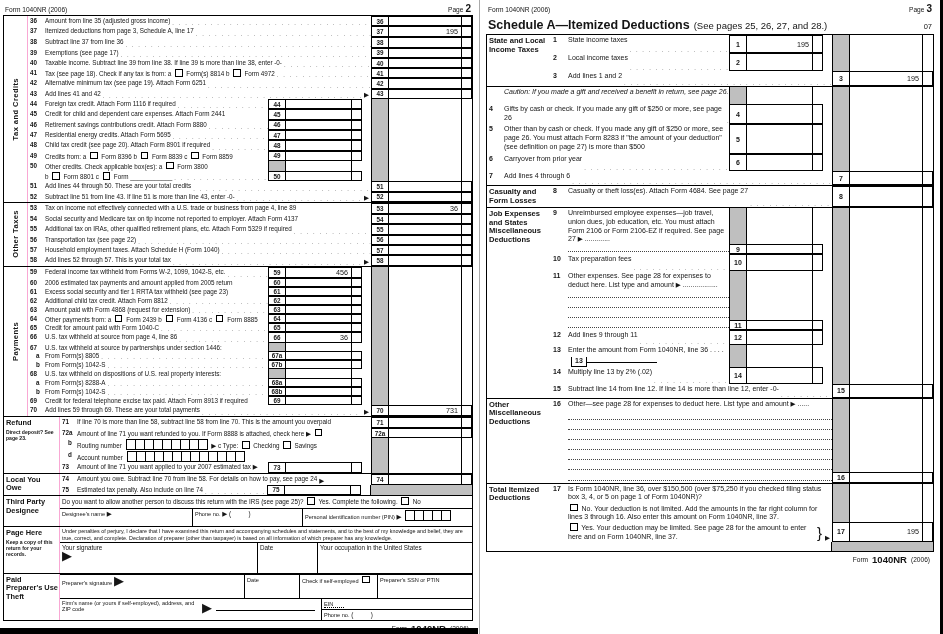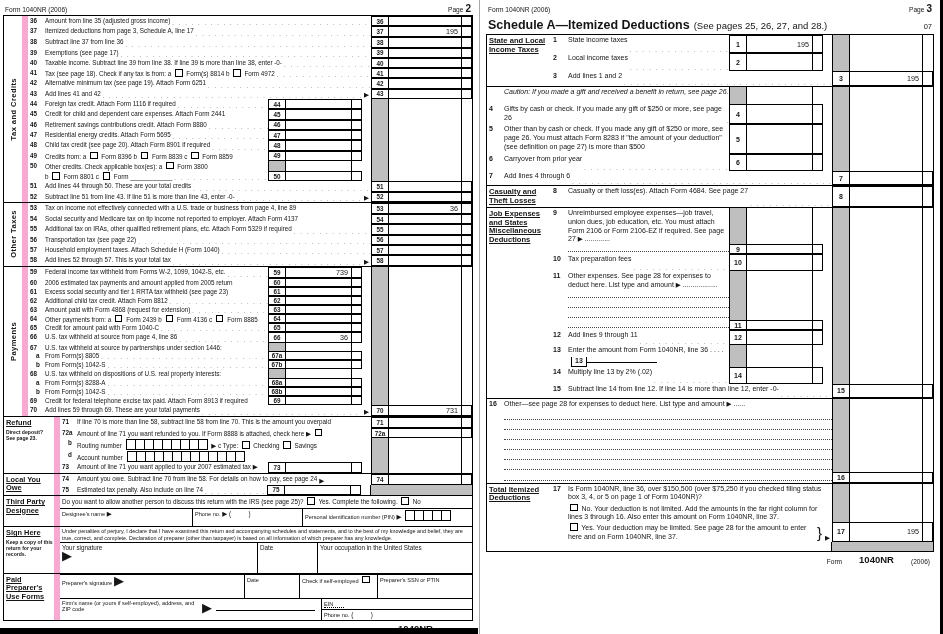--- a/index.html
+++ b/index.html
@@ -12,27 +12,27 @@
   .blackbar{position:absolute;left:0;bottom:0;width:478px;height:6px;background:#000;}
 
   .phead{display:flex;justify-content:space-between;align-items:baseline;font-size:6.6px;padding:1px 2px 1px 2px;}
   .pgnum i{font-style:normal;font-size:6.6px;margin-right:2px;}
   .pgnum b{font-size:10px;}
 
   .ftable{border:1px solid #000;border-top:1.8px solid #000;background:#fff;}
   #p3 .ftable{border-top:1.6px solid #000;}
   .sec{display:flex;border-top:1px solid #000;align-items:stretch;}
   .sec:first-child{border-top:none;}
-  .side{flex:none;border-right:6px solid #f9a8d4;display:flex;flex-direction:column;box-sizing:border-box;}
+  .side{flex:none;border-right:1px solid #f9a8d4;display:flex;flex-direction:column;box-sizing:border-box;}
   #p3 .side{border-right:none;}
   .side.v{width:24px;}
   .side.h{width:56px;}
   #p3 .side{width:64px;padding:2px 1px 0 2px;}
   .vlab{writing-mode:vertical-rl;transform:rotate(180deg);font-weight:bold;font-size:7.6px;margin:auto;letter-spacing:.4px;white-space:nowrap;}
-  .hlab{font-weight:bold;font-size:7.4px;line-height:1.15;padding:2px 1px 0 2px;text-decoration:underline;}
+  .hlab{font-weight:bold;font-size:7.4px;line-height:1.15;padding:2px 1px 0 2px;}
   #p3 .hlab{font-size:7.6px;padding:0;}
   .snote{font-size:5.1px;font-weight:bold;padding:1px 1px 0 2px;line-height:1.2;}
   .rws{flex:1;display:flex;flex-direction:column;font-size:6.3px;min-width:0;}
   #p3 .rws{font-size:7px;}
 
   .row{display:flex;align-items:stretch;min-width:0;}
   .row.bt{border-top:0.9px solid #000;}
   .no{flex:none;width:17px;font-weight:bold;padding:1px 0 0 2px;box-sizing:border-box;}
   #p3 .no{width:17px;}
   .row.ind .no{padding-left:8px;font-weight:bold;}
@@ -70,21 +70,21 @@
   .flab{font-size:5.6px;}
   .bigarr{font-size:13px;line-height:10px;display:inline-block;}
   .prewrap{white-space:pre;}
   .fline{flex:1;border-bottom:0.9px solid #000;margin:0 4px 2px 4px;height:9px;}
   .einline{border-bottom:1px dotted #000;}
 
   .stitle{display:flex;align-items:baseline;padding:3px 2px 2px 2px;text-align:right;}
   .stitle .t1{font-weight:bold;font-size:12.5px;}
   .stitle .t2{font-size:9.5px;margin-left:4px;}
   .stitle .code{margin-left:auto;font-size:7.5px;}
-  .pfoot{display:flex;justify-content:flex-end;align-items:flex-end;gap:17px;padding:2px 4px 0 0;font-size:6.6px;}
+  .pfoot{display:flex;justify-content:flex-end;align-items:center;gap:4px;padding:2px 4px 0 0;font-size:6.6px;}
   .pfoot .fnum{font-weight:bold;font-size:9.5px;}
 </style>
 </head>
 <body>
 
 <div class="canvas">
 
   <div class="page" id="p2">
     <div class="phead">
       <span>Form 1040NR (2006)</span>
@@ -445,21 +445,21 @@
           </div>
           <div class="rws">
             <div class="row" style="min-height: 8.8px;">
               <span class="no">59</span>
               <span class="desc">
                 <span class="dtext">Federal income tax withheld from Forms W-2, 1099, 1042-S, etc.</span>
                 <span class="lead"> . . . . . . . . . . . . . . . . . . . . . . . . . . . . . . . . . . . . . . . . . . . . . . . . . . . . . . . . . . . . . . . . . . . . . . . . . . . . . . . . . . . . . . . . . .</span>
               </span>
               <span class="slot sin">
                 <span class="nb">59</span>
-                <span class="amt">739</span>
+                <span class="amt">456</span>
                 <span class="cts"></span>
               </span>
               <span class="sp"></span>
               <span class="slot sout">
                 <span class="nb bar"></span>
                 <span class="amt open"></span>
                 <span class="cts open"></span>
               </span>
             </div>
             <div class="row" style="min-height: 8.8px;">
@@ -869,39 +869,39 @@
                   <i></i>
                   <i></i>
                   <i></i>
                   <i></i>
                 </span></span>
             </div>
           </div>
         </div>
         <div class="sec">
           <div class="side h">
-            <span class="hlab">Sign Here</span>
+            <span class="hlab">Page Here</span>
             <span class="snote">Keep a copy of this return for your records.</span>
           </div>
           <div class="rws">
             <div class="row tiny wrap" style="min-height: 13px;">
               <span class="desc" style="padding-left: 2px;">
                 <span class="dtext">Under penalties of perjury, I declare that I have examined this return and accompanying schedules and statements, and to the best of my knowledge and belief, they are true, correct, and complete. Declaration of preparer (other than taxpayer) is based on all information of which preparer has any knowledge.</span>
               </span>
             </div>
             <div class="row bt" style="min-height: 30px;">
               <span class="cell" style="flex: 1 1 0%;"><div>Your signature</div><span class="bigarr">▶</span></span>
               <span class="cell bl" style="width: 60px;">Date</span>
               <span class="cell bl" style="width: 155px;">Your occupation in the United States</span>
             </div>
           </div>
         </div>
         <div class="sec">
           <div class="side h">
-            <span class="hlab">Paid Preparer's Use Forms</span>
+            <span class="hlab">Paid Preparer's Use Theft</span>
           </div>
           <div class="rws">
             <div class="row bt" style="min-height: 23px;">
               <span class="cell" style="flex: 1 1 0%;"><span class="flab">Preparer's signature</span> <span class="bigarr">▶</span></span>
               <span class="cell bl" style="width: 55px;"><span class="flab">Date</span></span>
               <span class="cell bl" style="width: 78px;"><span class="flab">Check if self-employed</span> <span class="cb"></span></span>
               <span class="cell bl" style="width: 95px;"><span class="flab">Preparer's SSN or PTIN</span></span>
             </div>
             <div class="row bt" style="min-height: 21px;">
               <span class="cell" style="flex: 1 1 0%;">
@@ -1074,21 +1074,21 @@
               <span class="slot sout">
                 <span class="nb">7</span>
                 <span class="amt"></span>
                 <span class="cts"></span>
               </span>
             </div>
           </div>
         </div>
         <div class="sec">
           <div class="side h">
-            <span class="hlab">Casualty and Theft Losses</span>
+            <span class="hlab">Casualty and Form Losses</span>
           </div>
           <div class="rws">
             <div class="row" style="min-height: 21px;">
               <span class="no">8</span>
               <span class="desc">
                 <span class="dtext">Casualty or theft loss(es). Attach Form 4684. See page 27</span>
                 <span class="lead"> . . . . . . . . . . . . . . . . . . . . . . . . . . . . . . . . . . . . . . . . . . . . . . . . . . . . . . . . . . . . . . . . . . . . . . . . . . . . . . . . . . . . . . . . . .</span>
               </span>
               <span class="slot sout">
                 <span class="nb">8</span>
@@ -1301,20 +1301,23 @@
               </span>
               <span class="slot sout">
                 <span class="nb">15</span>
                 <span class="amt"></span>
                 <span class="cts"></span>
               </span>
             </div>
           </div>
         </div>
         <div class="sec">
+          <div class="side h">
+            <span class="hlab">Other Miscellaneous Deductions</span>
+          </div>
           <div class="rws">
             <div class="row" style="min-height: 13px;">
               <span class="no">16</span>
               <span class="desc">
                 <span class="dtext">Other—see page 28 for expenses to deduct here. List type and amount <span class="ptr">▶</span> ......</span>
               </span>
               <span class="slot sout">
                 <span class="nb bar"></span>
                 <span class="amt open"></span>
                 <span class="cts open"></span>

